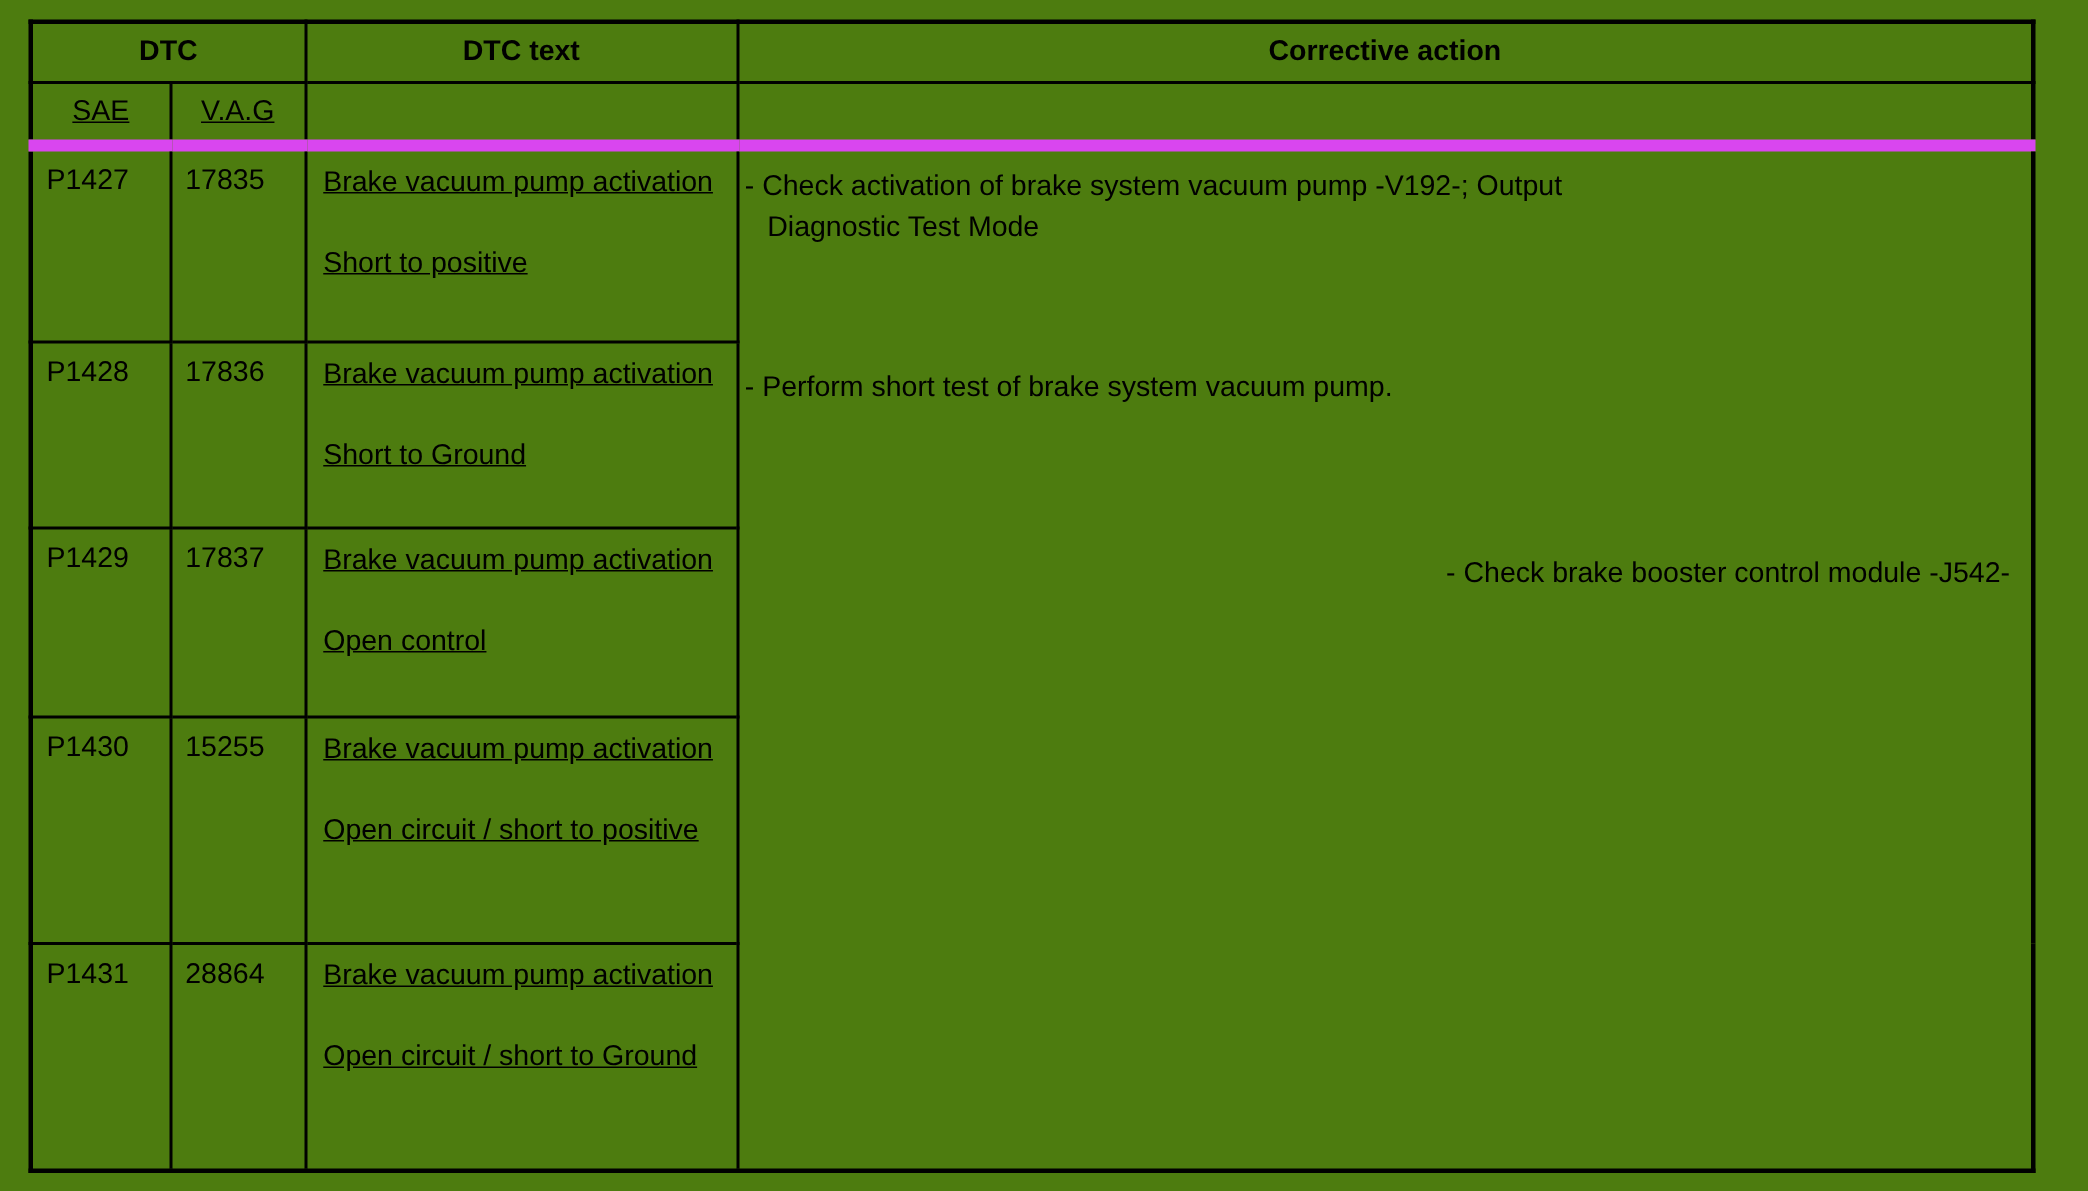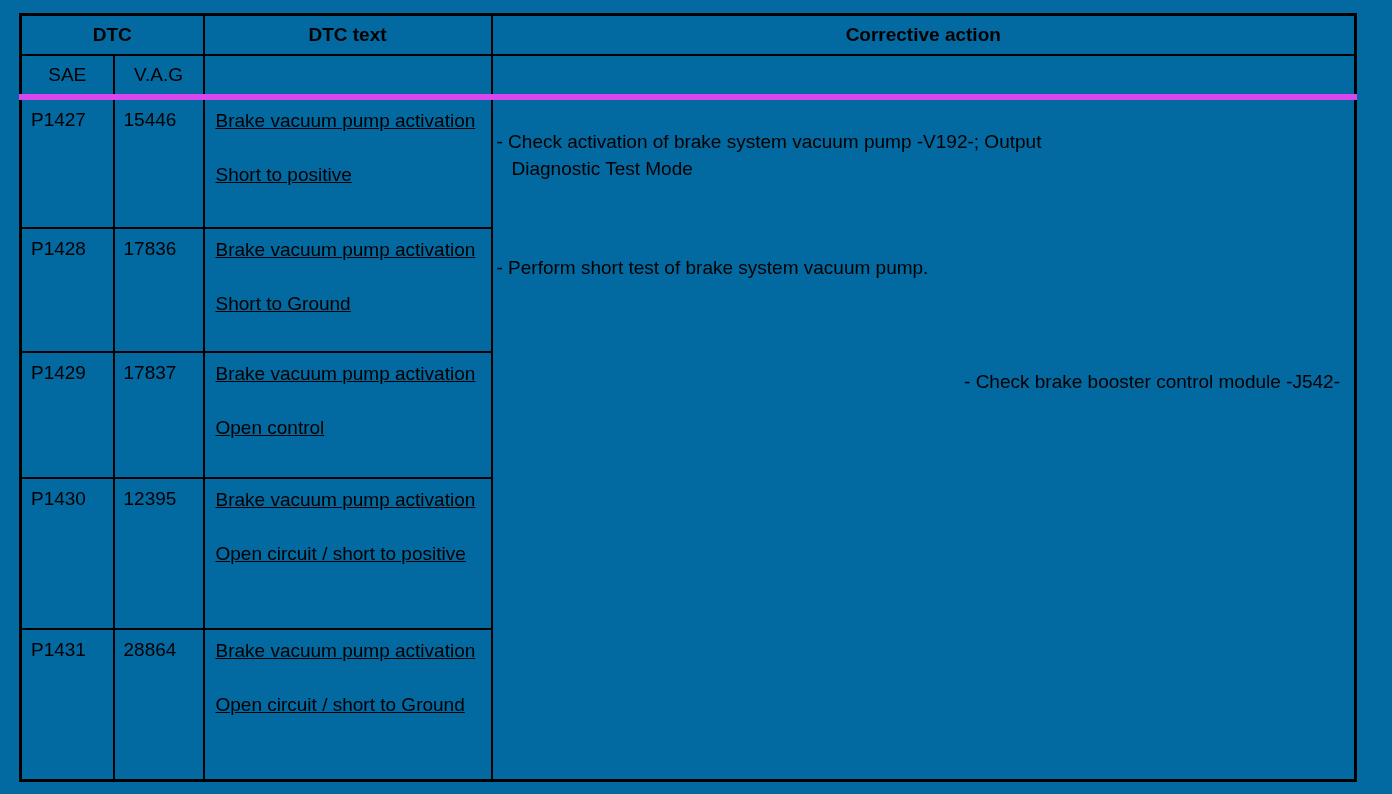--- a/index.html
+++ b/index.html
@@ -4,21 +4,21 @@
 <style>
   html, body {
     margin: 0;
     padding: 0;
     background: #ffffff;
   }
   .page {
     position: relative;
     width: 1392px;
     height: 794px;
-    background: #0369a1;
+    background: #4d7c0f;
     font-family: "Liberation Sans", sans-serif;
     color: #000000;
     overflow: hidden;
   }
   table.dtc-table {
     position: absolute;
     left: 19px;
     top: 13px;
     width: 1338px;
     border-collapse: collapse;
@@ -47,21 +47,22 @@
     vertical-align: middle;
     padding: 0 4px;
   }
   th.subhdr {
     font-weight: normal;
     text-align: center;
     vertical-align: middle;
     padding: 0 4px;
   }
   tr.hdr-sub th, tr.hdr-sub td {
-    border-bottom: 6px solid #d946ef;
+    border-bottom: 8px solid #d946ef;
+    text-decoration: underline;
   }
   td.code-cell {
     vertical-align: top;
     text-align: left;
     padding: 6px 4px 0 9px;
   }
   td.dtctext-cell {
     vertical-align: top;
     text-align: left;
     padding: 7px 10px 0 11px;
@@ -76,22 +77,22 @@
     padding: 0;
   }
   .action {
     position: absolute;
     left: 4px;
     right: 14px;
     padding-left: 15px;
     text-indent: -15px;
     white-space: pre-line;
   }
-  .action.a1 { top: 28px; }
-  .action.a2 { top: 154px; }
+  .action.a1 { top: 10px; }
+  .action.a2 { top: 144px; }
   .action.a3 { top: 268px; text-align: right; }
 </style>
 </head>
 <body>
 
 <div class="page">
   <table class="dtc-table">
     <colgroup>
       <col style="width:93px">
       <col style="width:90px">
@@ -106,21 +107,21 @@
       </tr>
       <tr class="hdr-sub">
         <th class="subhdr">SAE</th>
         <th class="subhdr">V.A.G</th>
         <td></td>
         <td></td>
       </tr>
 
       <tr class="row-1">
         <td class="code-cell">P1427</td>
-        <td class="code-cell">15446</td>
+        <td class="code-cell">17835</td>
         <td class="dtctext-cell">
           <div class="desc">Brake vacuum pump activation</div>
           <div class="fault">Short to positive</div>
         </td>
         <td class="corrective-cell" rowspan="5">
           <div class="action a1">- Check activation of brake system vacuum pump -V192-; Output
 Diagnostic Test Mode</div>
           <div class="action a2">- Perform short test of brake system vacuum pump.</div>
           <div class="action a3">- Check brake booster control module -J542-</div>
         </td>
@@ -139,21 +140,21 @@
         <td class="code-cell">P1429</td>
         <td class="code-cell">17837</td>
         <td class="dtctext-cell">
           <div class="desc">Brake vacuum pump activation</div>
           <div class="fault">Open control</div>
         </td>
       </tr>
 
       <tr class="row-4">
         <td class="code-cell">P1430</td>
-        <td class="code-cell">12395</td>
+        <td class="code-cell">15255</td>
         <td class="dtctext-cell">
           <div class="desc">Brake vacuum pump activation</div>
           <div class="fault">Open circuit / short to positive</div>
         </td>
       </tr>
 
       <tr class="row-5">
         <td class="code-cell">P1431</td>
         <td class="code-cell">28864</td>
         <td class="dtctext-cell">

